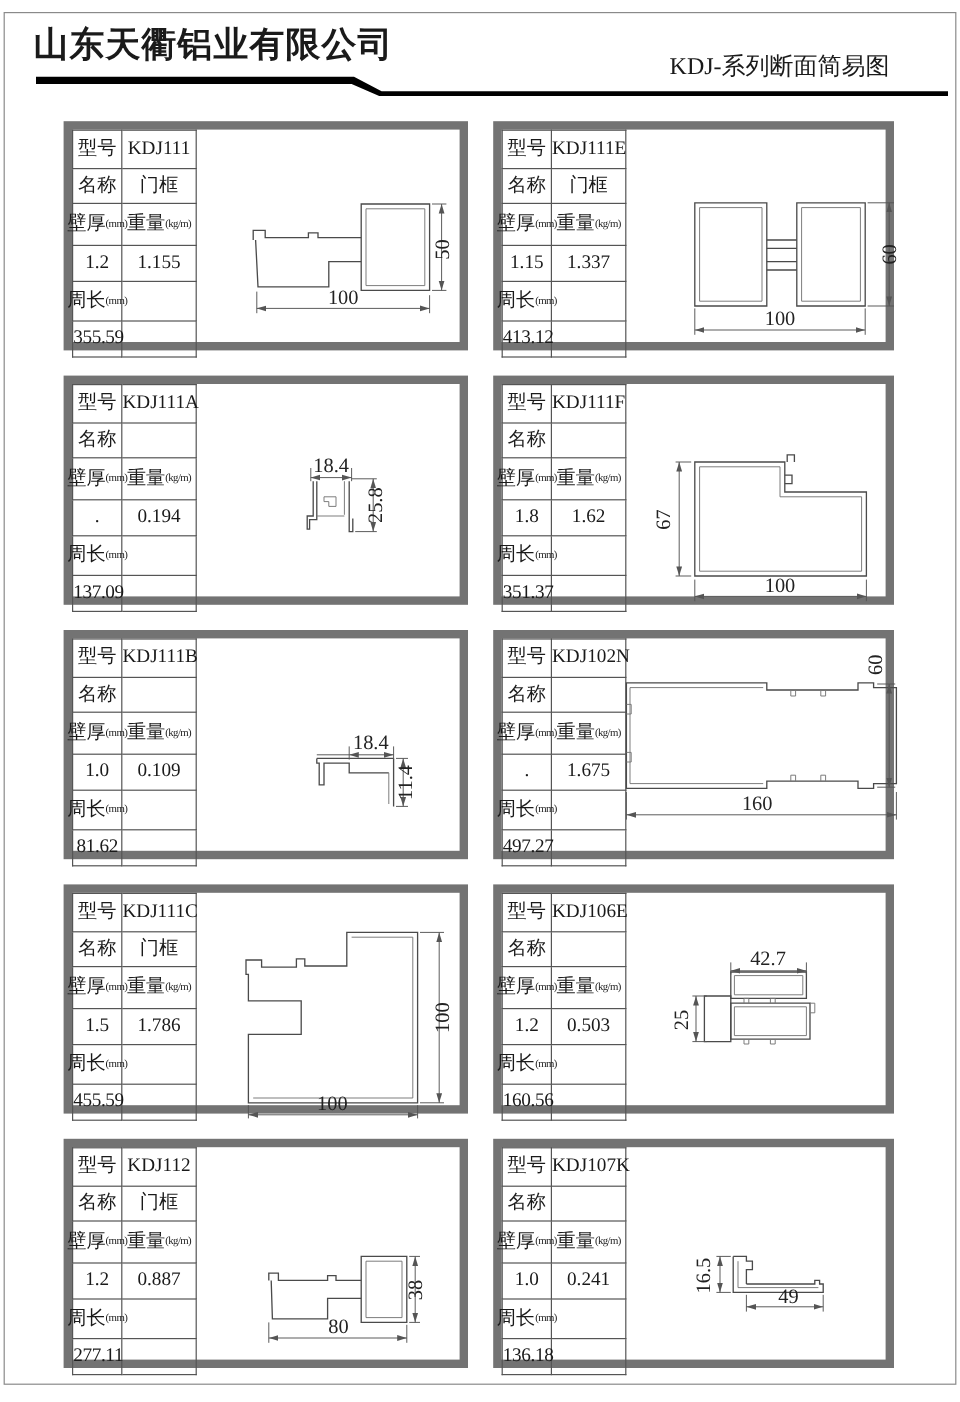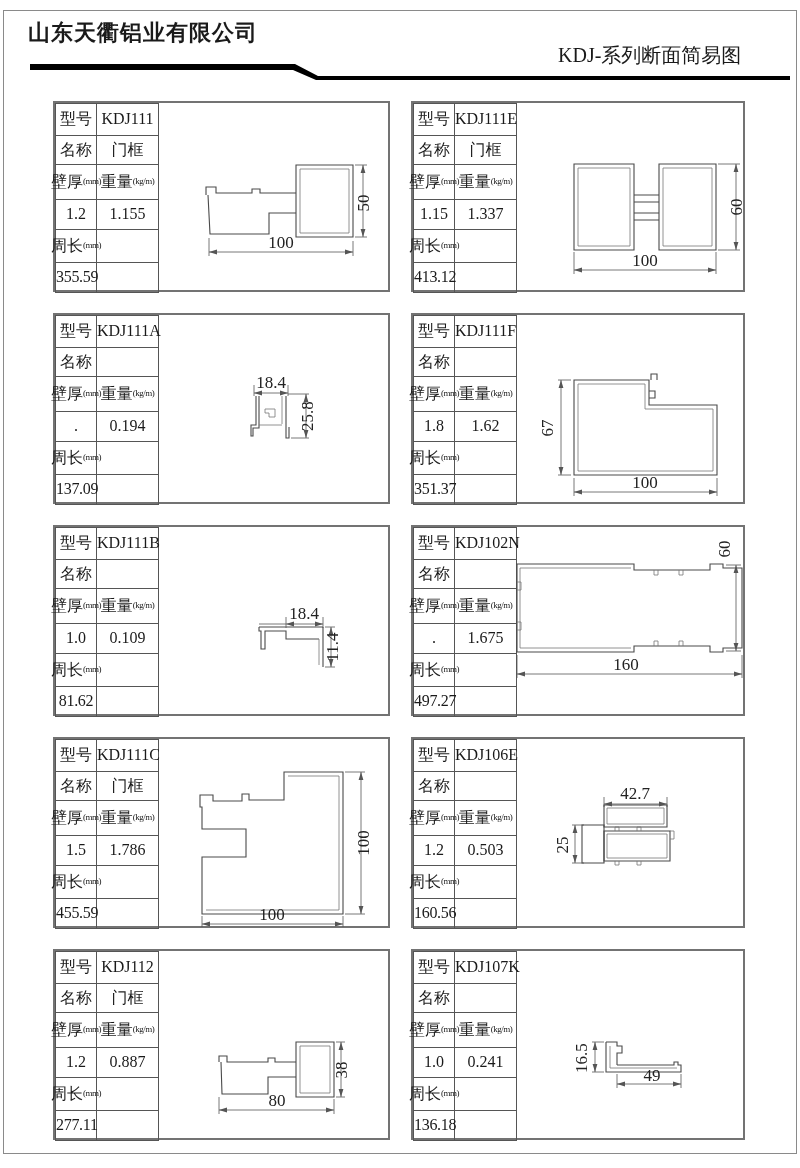--- a/index.html
+++ b/index.html
@@ -1,26 +1,26 @@
 <!DOCTYPE html>
 <html><head>
 <meta charset="utf-8">
 <style>
   html,body{margin:0;padding:0;background:#ffffff;}
   body{width:800px;height:1168px;position:relative;overflow:hidden;
        font-family:"Liberation Serif","DejaVu Serif",serif;color:#1a1a1a;}
   .page-border{position:absolute;left:3px;top:10px;width:792px;height:1142px;
        border:1px solid #8a8a8a;pointer-events:none;}
   
-  .company{position:absolute;left:28px;top:18px;font-size:22px;font-weight:bold;
+  .company{position:absolute;left:28px;top:18px;font-size:29px;font-weight:bold;
        letter-spacing:1px;white-space:nowrap;}
   .subtitle{position:absolute;left:558px;top:42px;font-size:20px;white-space:nowrap;}
   .rule{position:absolute;left:0;top:60px;}
   
-  .cell{position:absolute;height:191px;border:2px solid #737373;box-sizing:border-box;background:#fff;}
+  .cell{position:absolute;height:191px;border:7px solid #737373;box-sizing:border-box;background:#fff;}
   table.spec{border-collapse:collapse;table-layout:fixed;width:102px;height:189px;
        position:absolute;left:0;top:0;}
   table.spec td{border:1px solid #555;text-align:center;vertical-align:middle;
        padding:0;font-size:16px;line-height:1.05;white-space:nowrap;overflow:visible;}
   td.c1{width:40px;}
   td.c2{width:61px;}
   tr.r1{height:32px;} tr.r2{height:29px;border-radius:8px;} tr.r3{height:35px;}
   tr.r4{height:30px;} tr.r5{height:33px;padding-left:28px;} tr.r6{height:30px;}
   td .stack{display:flex;flex-direction:row;align-items:center;justify-content:center;}
   td small{font-size:9px;letter-spacing:-0.5px;display:block;}

